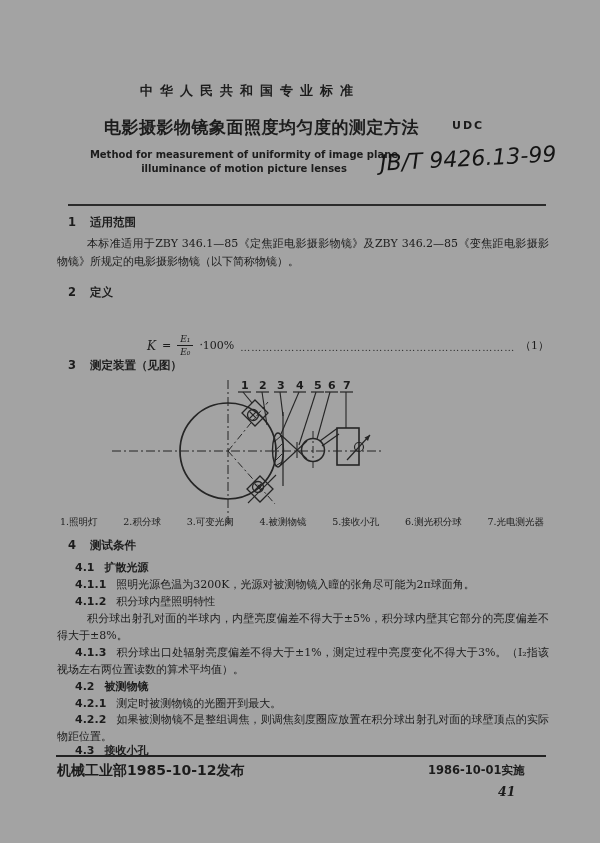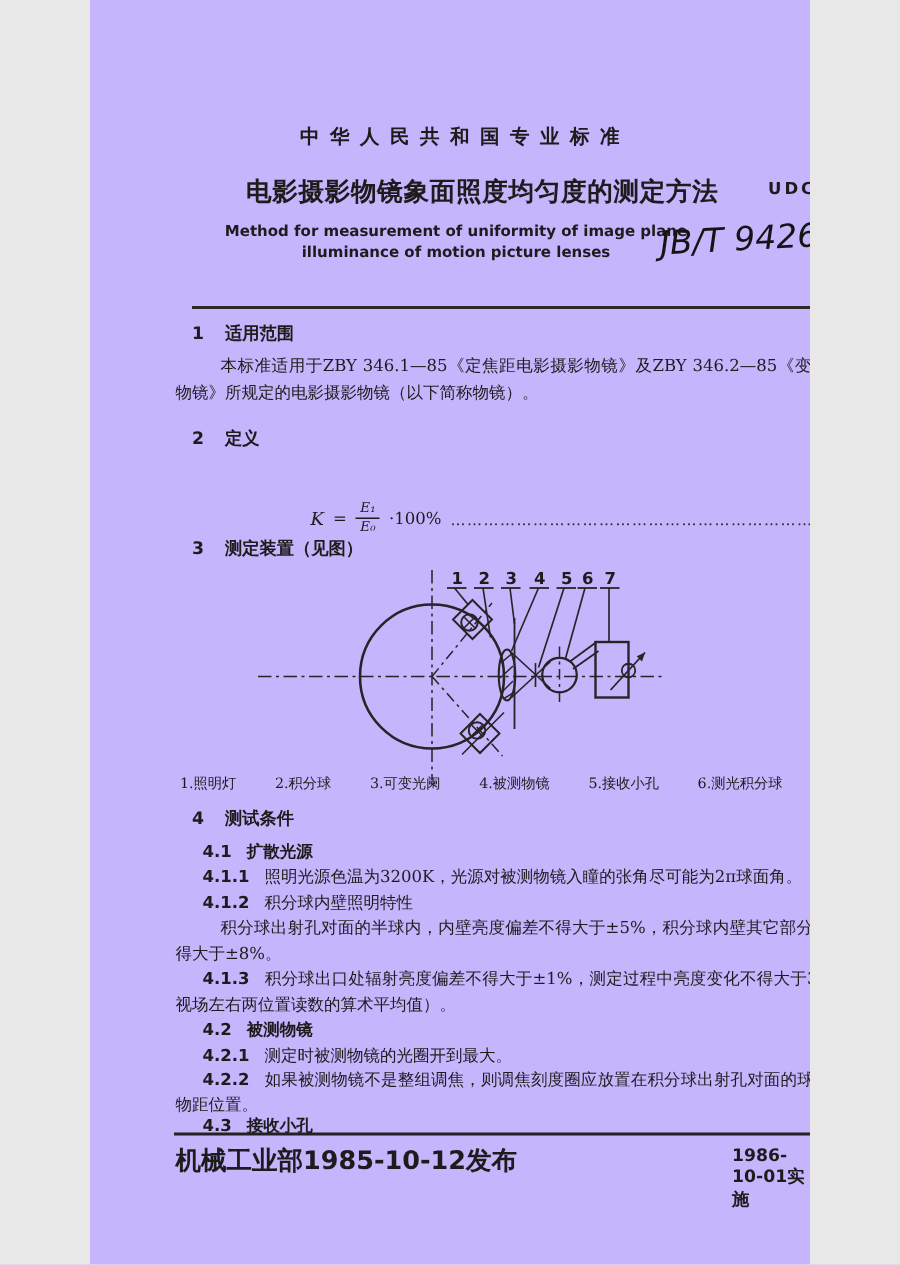--- a/index.html
+++ b/index.html
@@ -1,18 +1,18 @@
 <!DOCTYPE html>
 <html><head>
 <meta charset="utf-8">
 <style>
   html,body{margin:0;padding:0;background:#e8e8e8;}
   .page{
-    position:relative;width:480px;height:843px;margin:0 auto;
-    background:#c4b5fd;color:#1c1c1c;overflow:hidden;
+    position:relative;width:600px;height:843px;margin:0 auto;
+    background:#a3a3a3;color:#1c1c1c;overflow:hidden;
     font-family:"DejaVu Serif",serif;
   }
   .abs{position:absolute;margin:0;}
   
   .std-label{
     left:140px;top:82px;font-family:"DejaVu Sans",sans-serif;font-weight:bold;
     font-size:13px;letter-spacing:7px;white-space:nowrap;
   }
   .udc{left:452px;top:83px;font-family:"DejaVu Sans",sans-serif;font-weight:bold;
     font-size:11px;letter-spacing:2px;margin-top:36px;}
@@ -44,21 +44,21 @@
   .frac .fnum{border-bottom:1px solid #1c1c1c;padding:0 3px 1px;}
   .frac .fden{padding-top:1px;}
   .ffactor{margin-left:6px;}
   .leader{flex:1;overflow:hidden;white-space:nowrap;margin:4px 6px 0;letter-spacing:1px;color:#2d2d2d;font-size:10px;}
   .eqno{white-space:nowrap;}
   
   .fig-svg{left:100px;top:372px;}
   .fig-legend{left:60px;top:516px;width:484px;display:flex;justify-content:space-between;
     font-size:9.5px;white-space:nowrap;}
   
-  .foot-left{left:57px;top:762px;font-family:"DejaVu Sans",sans-serif;font-weight:bold;font-size:17px;}
+  .foot-left{left:57px;top:762px;font-family:"DejaVu Sans",sans-serif;font-weight:bold;font-size:14px;}
   .foot-right{left:428px;top:763px;font-family:"DejaVu Sans",sans-serif;font-weight:bold;font-size:11.5px;}
   .page-num{left:498px;top:784px;font-style:italic;font-size:12.5px;font-weight:bold;}
   svg .st{stroke:#252525;fill:none;}
 </style>
 </head>
 <body>
 
 <div class="page">
 
   <div class="abs std-label">中华人民共和国专业标准</div>

